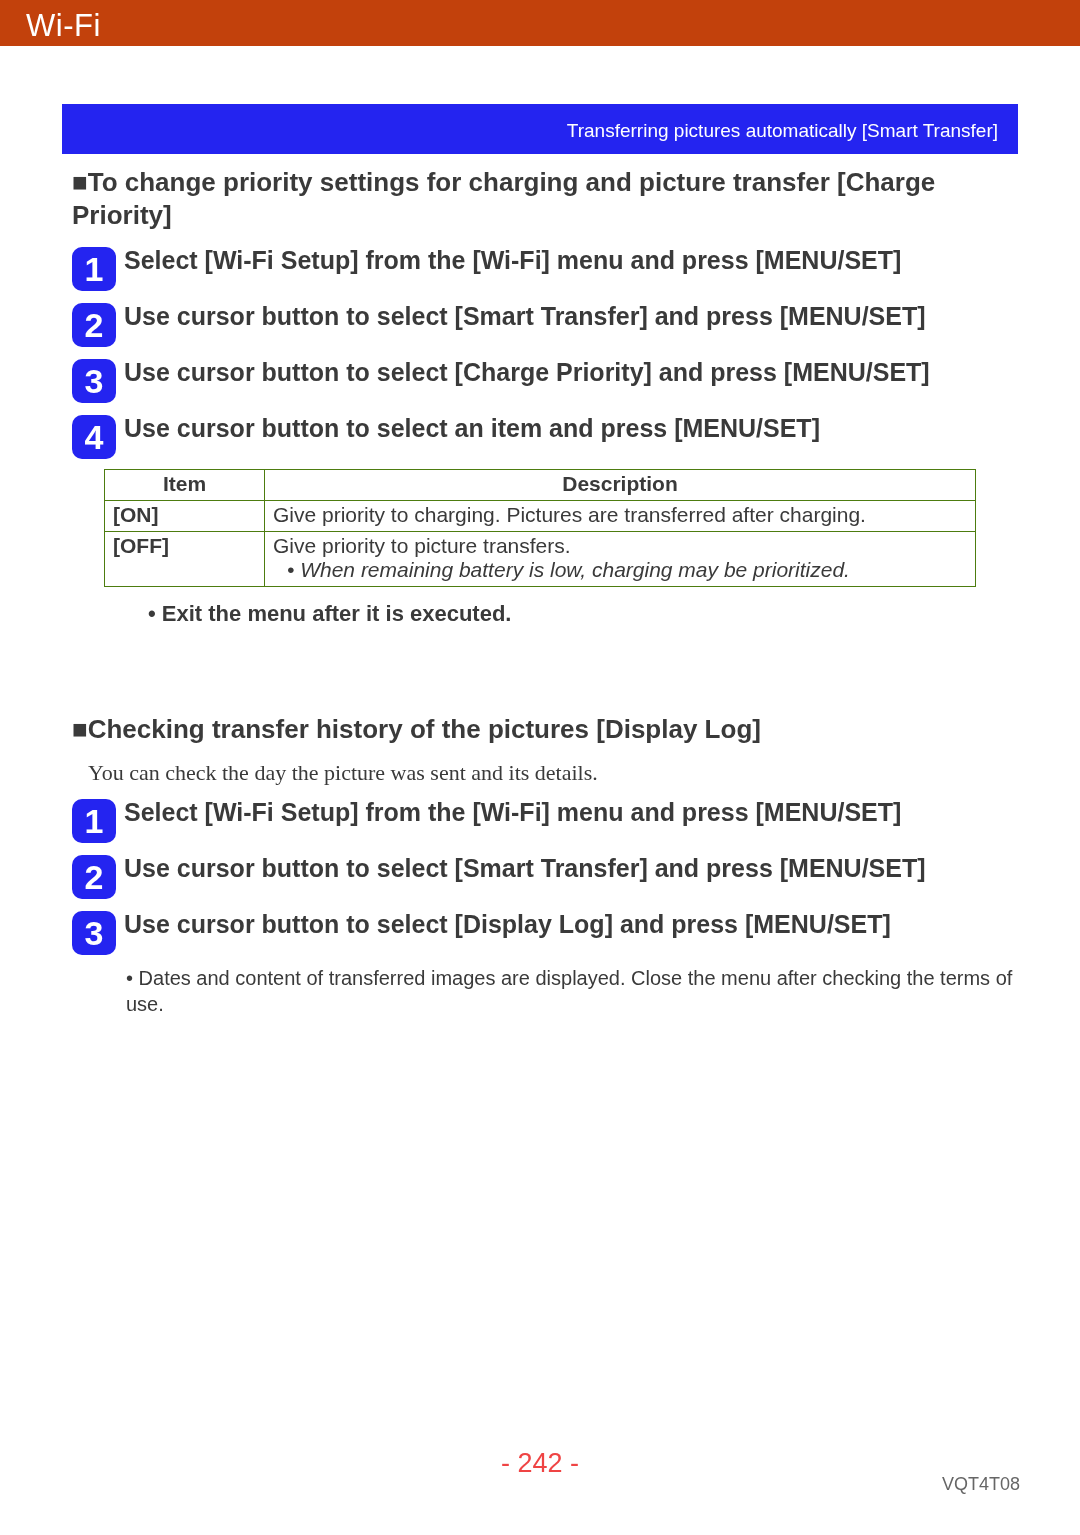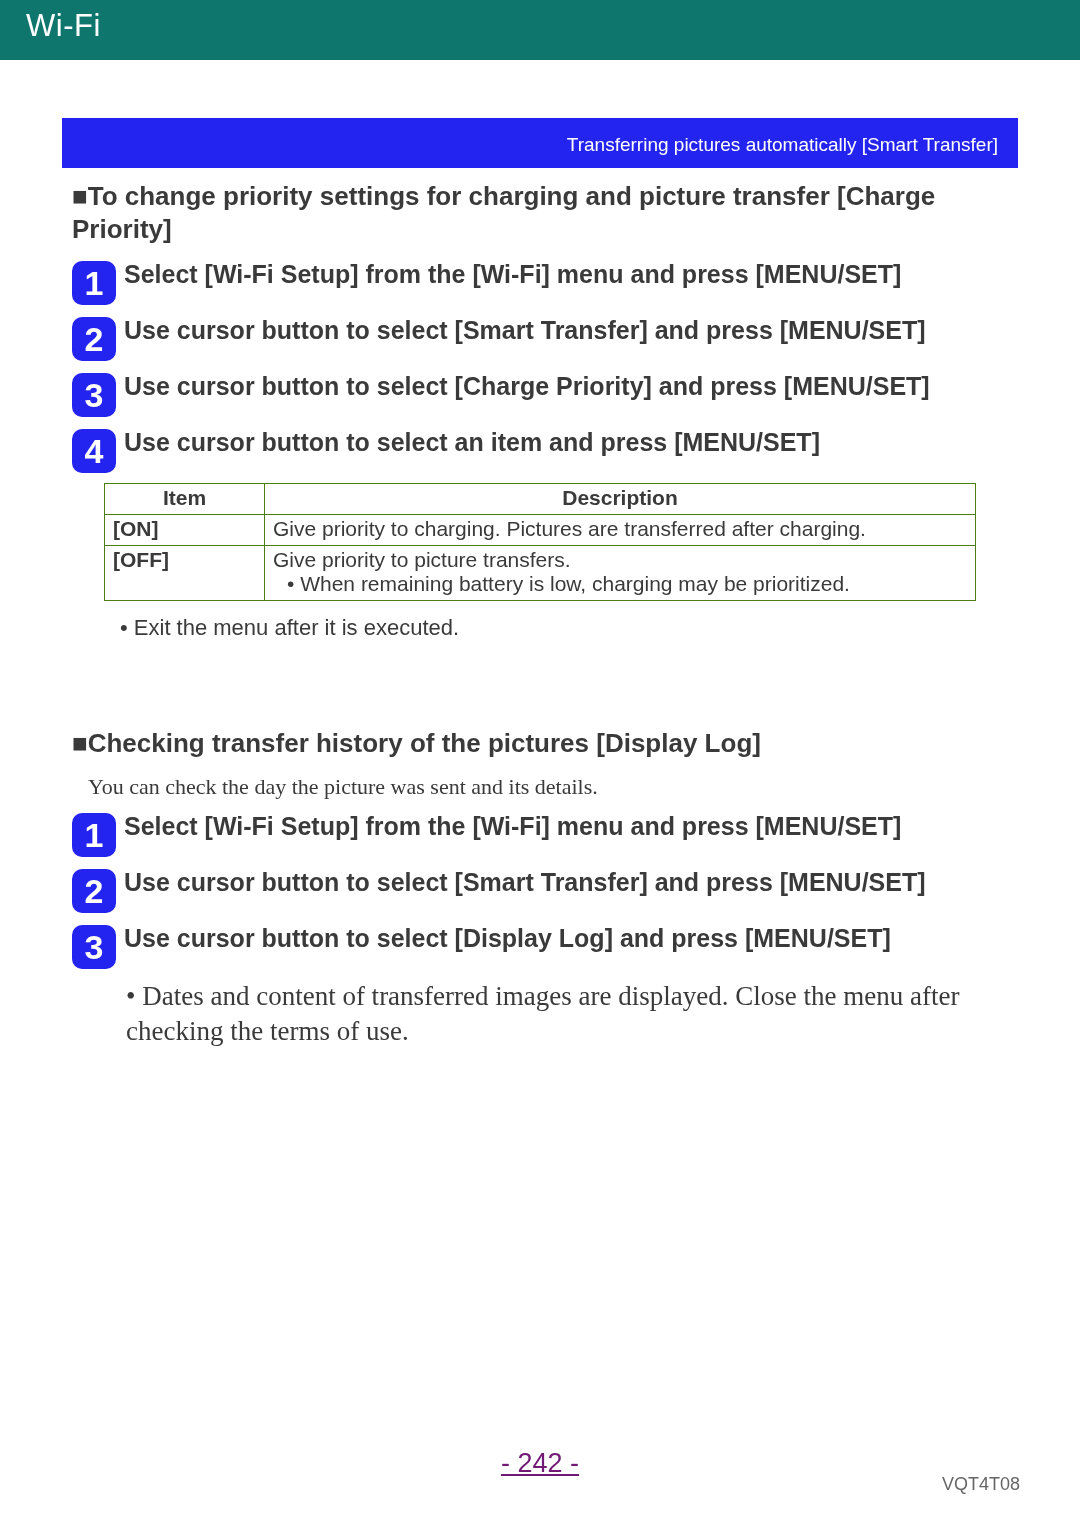--- a/index.html
+++ b/index.html
@@ -5,24 +5,24 @@
   * { box-sizing: border-box; margin: 0; padding: 0; }
   body {
     width: 1080px;
     height: 1535px;
     font-family: Arial, Helvetica, sans-serif;
     color: #3a3a3a;
     background: #fff;
     position: relative;
   }
   .header-bar {
-    background: #0f766e;
+    background: #c2410c;
     color: #fff;
     font-size: 31px;
-    padding: 8px 26px 16px 26px;
+    padding: 8px 26px 2px 26px;
     letter-spacing: 0.5px;
   }
   .content {
     padding: 0 52px;
   }
   .blue-banner {
     background: #2424f0;
     color: #fff;
     font-size: 19px;
     text-align: right;
@@ -82,41 +82,41 @@
     vertical-align: top;
     text-align: left;
   }
   .opt-table th {
     text-align: center;
     font-weight: bold;
   }
   .opt-table td.item { font-weight: bold; width: 160px; }
   .sub-bullet {
     padding-left: 14px;
+    font-style: italic;
   }
   .exit-note {
     font-size: 22px;
-    margin: 14px 0 0 68px;
+    margin: 14px 0 0 96px;
+    font-weight: bold;
   }
   .sec2 { margin-top: 86px; }
   .footnote {
-    font-size: 27px;
+    font-size: 20px;
     margin: 6px 0 0 74px;
     line-height: 1.3;
-    font-family: Liberation Serif, serif;
   }
   .page-footer {
     position: absolute;
     bottom: 56px;
     left: 0;
     width: 100%;
     text-align: center;
     font-size: 27px;
-    color: #701a75;
-    text-decoration: underline;
+    color: #ef4444;
   }
   .doc-id {
     position: absolute;
     bottom: 40px;
     right: 60px;
     font-size: 18px;
     color: #666;
   }
 </style>
 </head>

